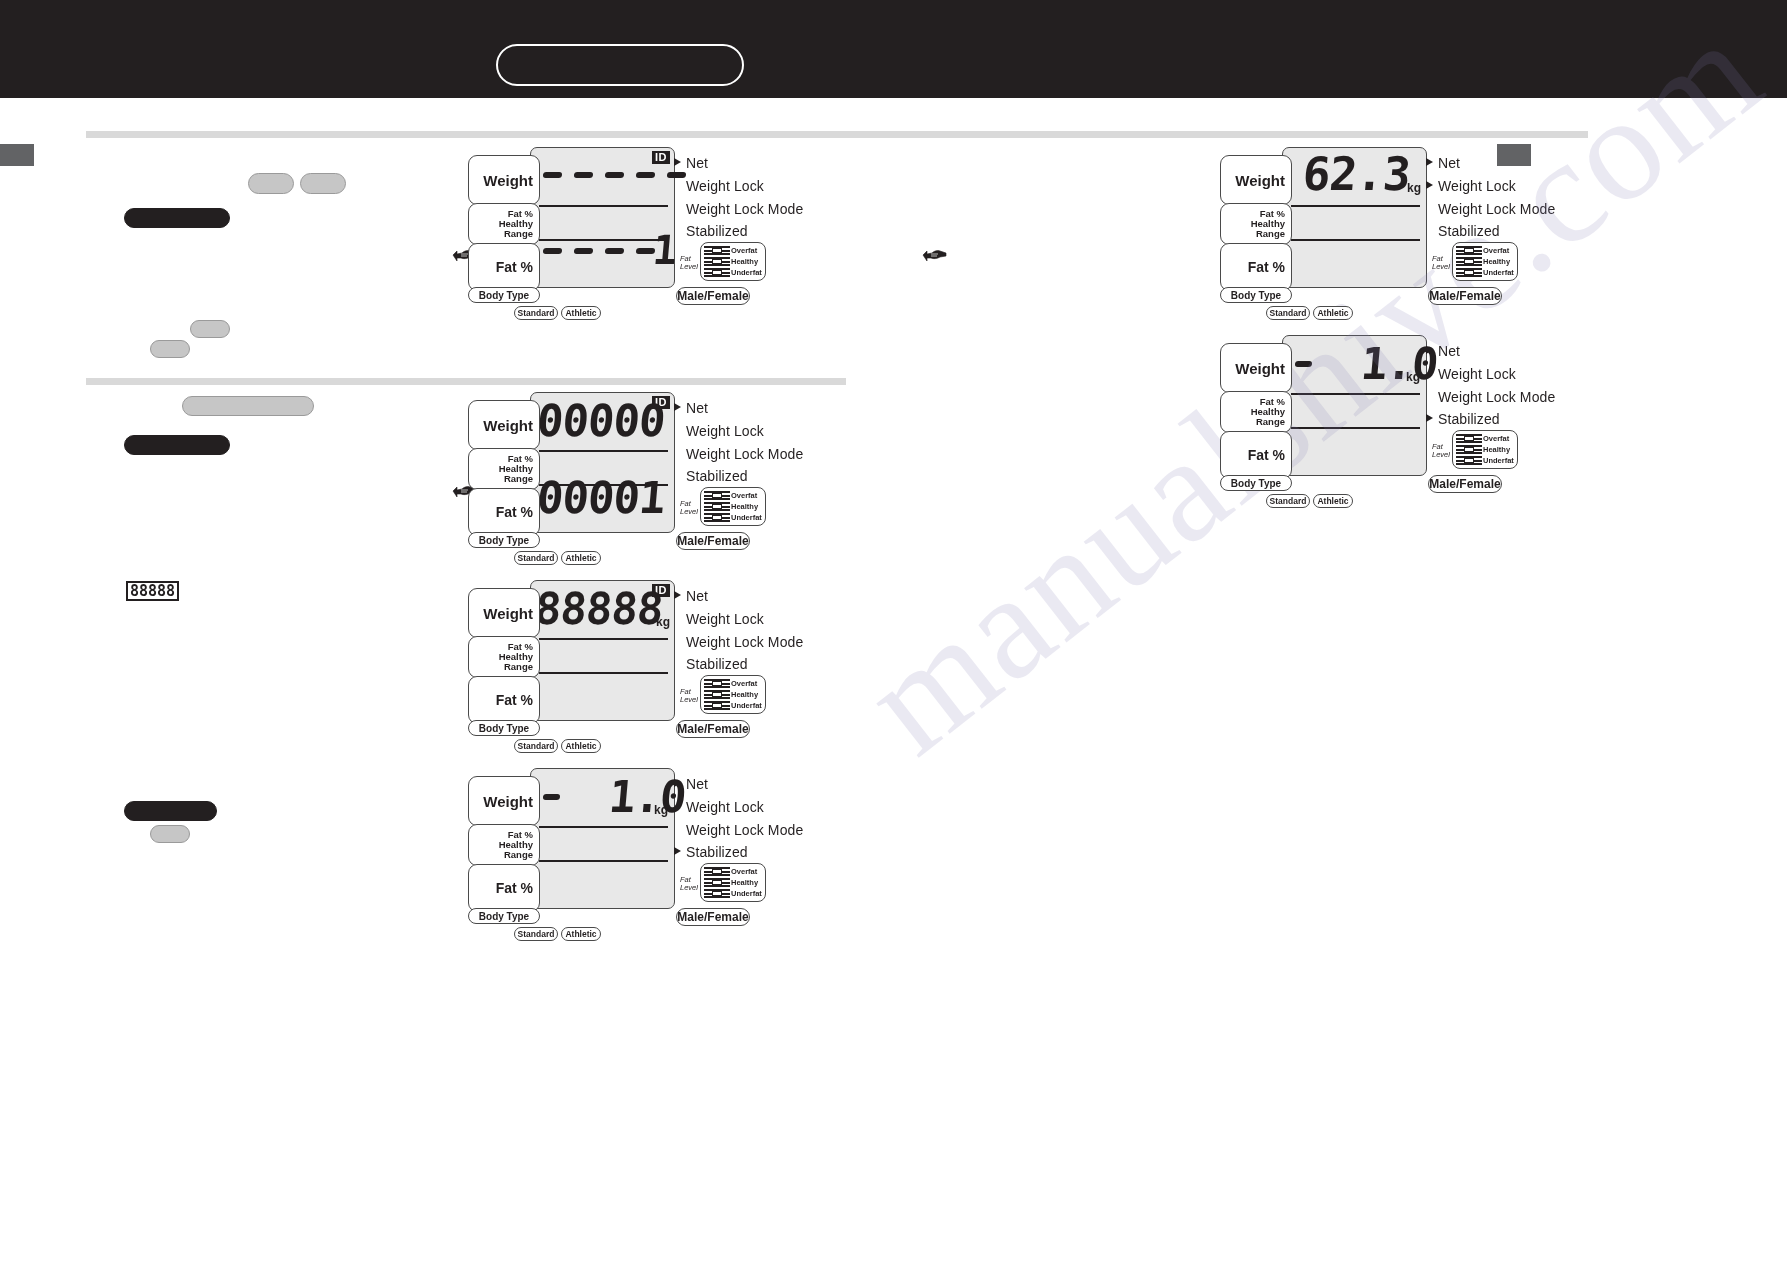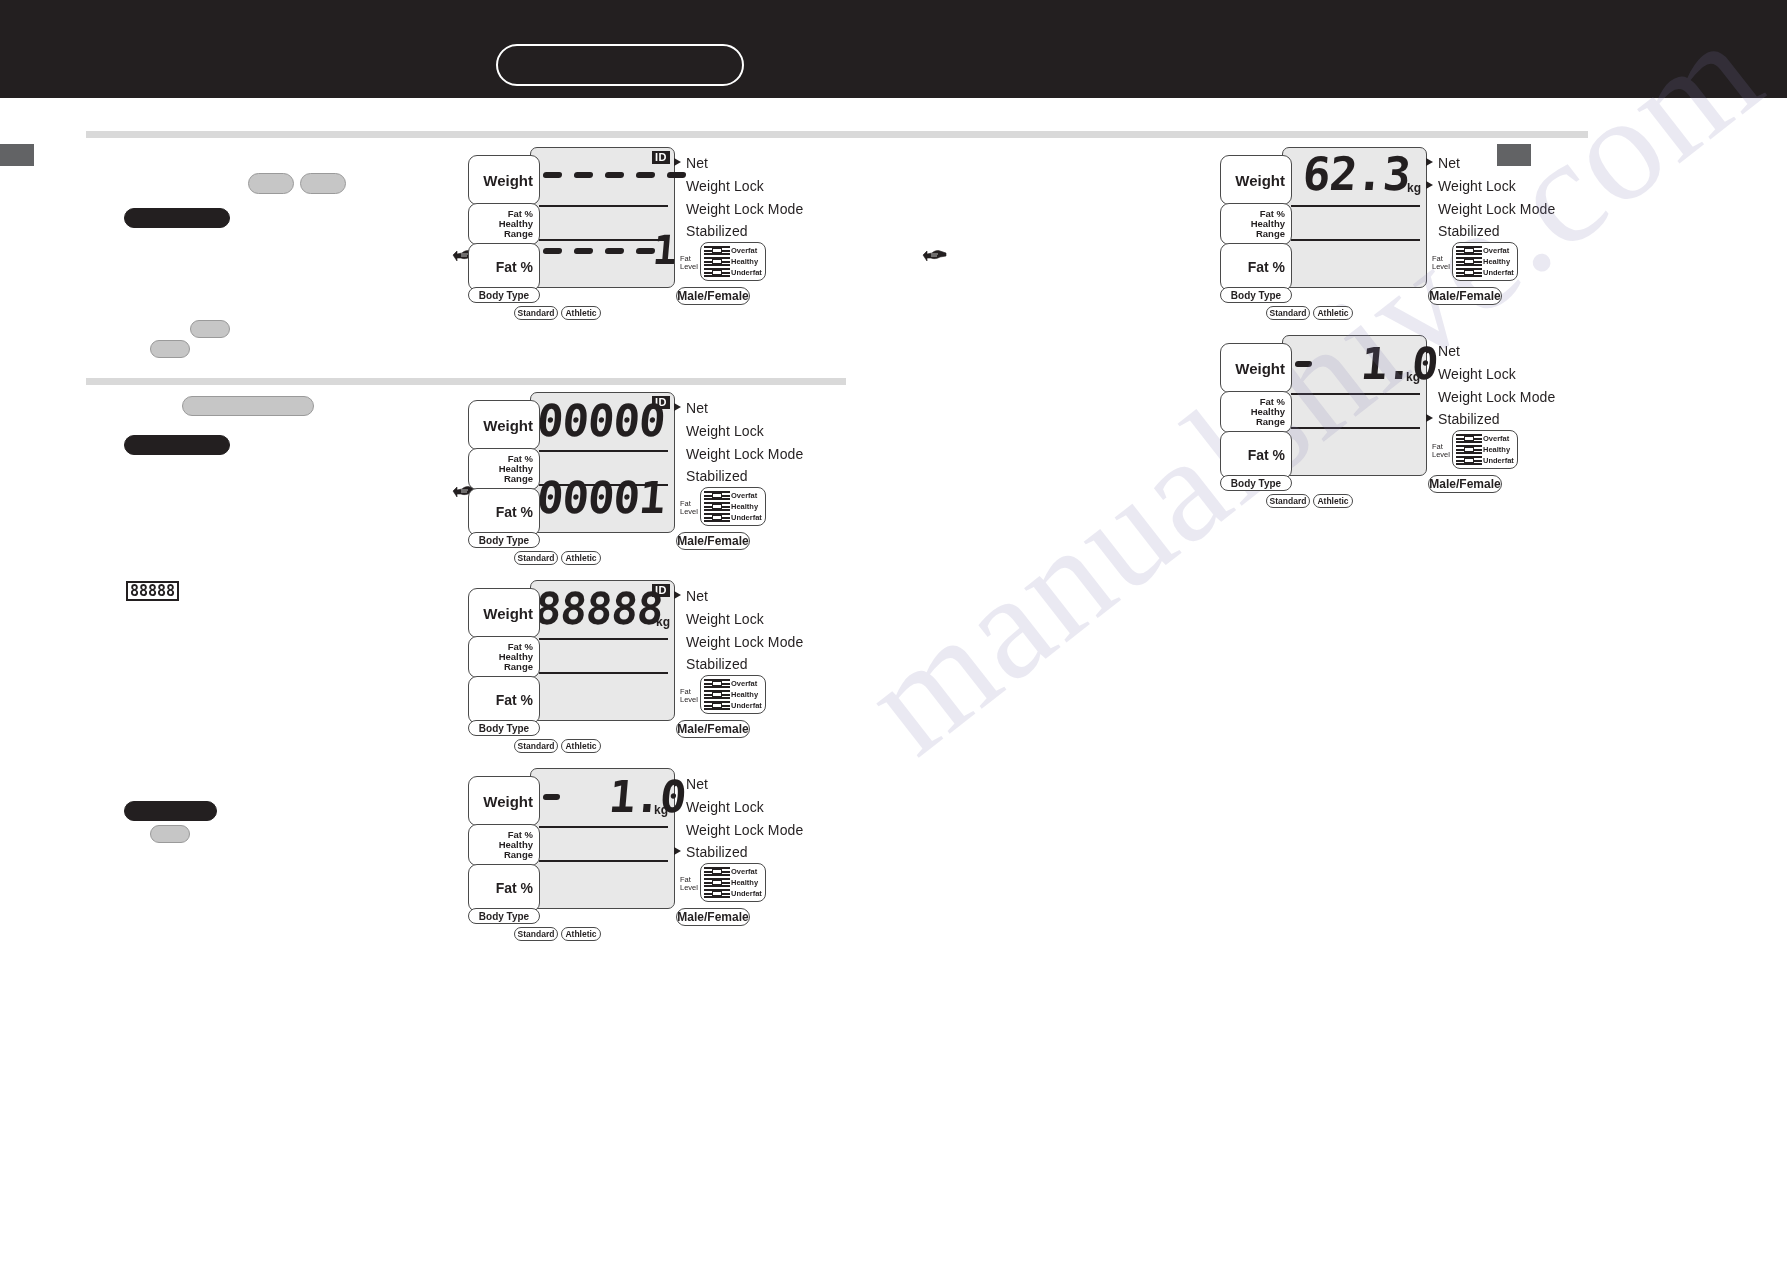--- a/index.html
+++ b/index.html
@@ -123,21 +123,21 @@
 
   
   .fatlevel { position: absolute; z-index: 3; }
   .fatlevel-box {
     position:absolute; left: 20px; top: 0;
     border: 1.5px solid #4a4a4a; border-radius: 8px; background: #fff;
     padding: 2px 3px;
   }
   .fl-label {
     position: absolute; left: 0; top: 13px;
-    font-size: 7.5px; line-height: 8px; color:#231f20;
+    font-size: 7.5px; line-height: 8px; color:#231f20;font-style:italic;
   }
   .fl-row { display:flex; align-items:center; height: 11px; }
   .fl-bars { width: 26px; height: 9px; position: relative; margin-right: 1px; }
   .fl-bars i {
     position:absolute; left:0; width: 26px; height: 2px; background:#231f20; display:block;
   }
   .fl-bars i:nth-child(1){ top:0; }
   .fl-bars i:nth-child(2){ top:3.5px; }
   .fl-bars i:nth-child(3){ top:7px; }
   .fl-bars span.notch {

